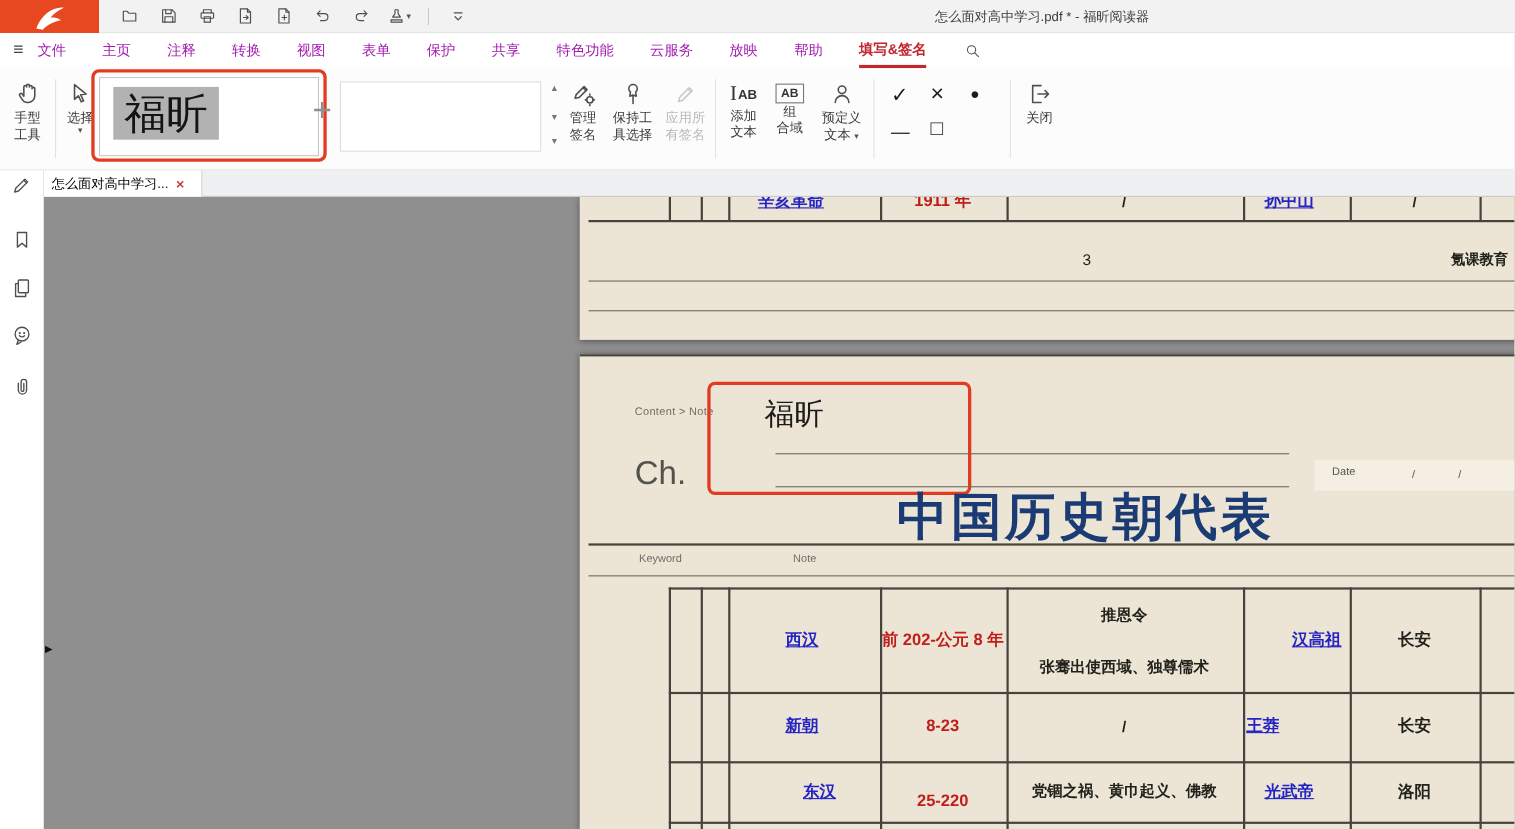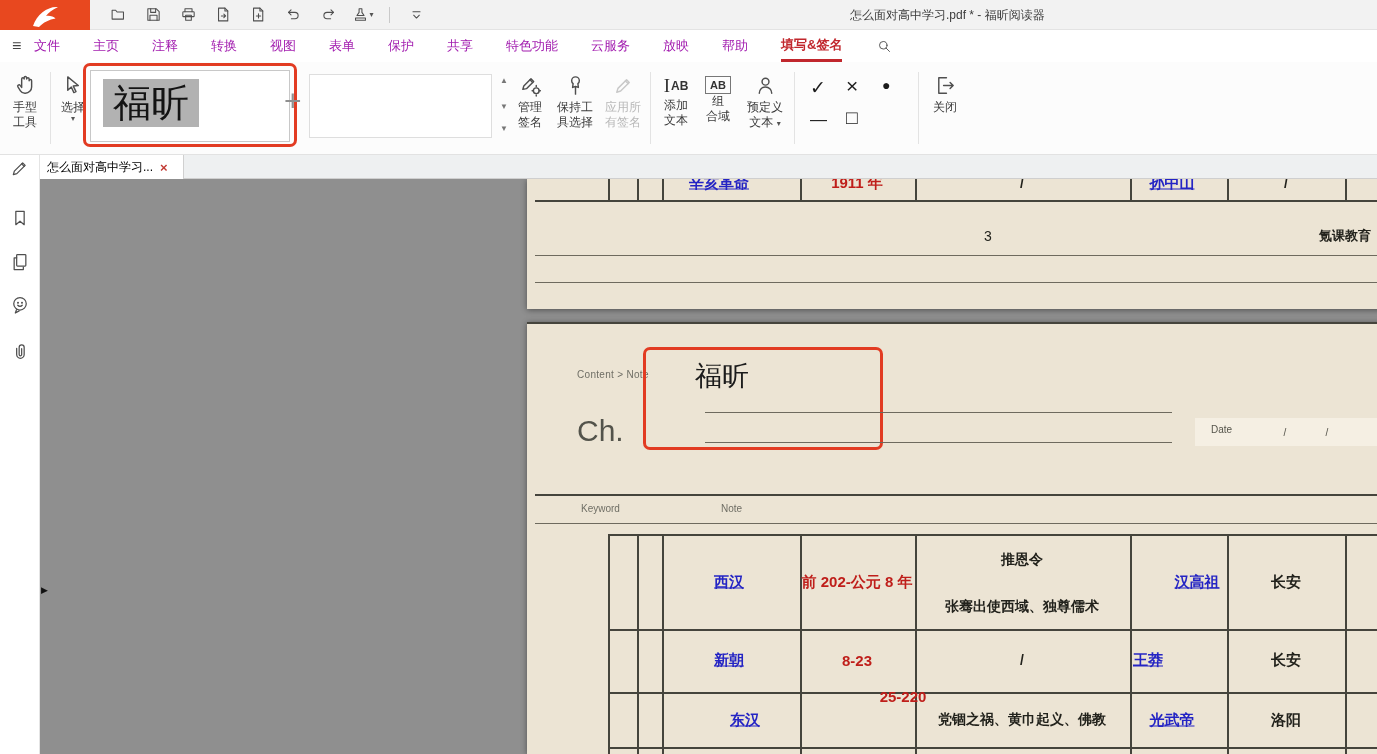--- a/index.html
+++ b/index.html
@@ -337,20 +337,21 @@
       <span class="lt smgray" style="left:50px;top:45px;letter-spacing:.3px;">Content &gt; Note</span>
       <span class="lt" style="left:168px;top:34px;font-size:27px;color:#1b1b1b;font-family:'DejaVu Serif','Liberation Serif',serif;">福昕</span>
       <div class="annot-doc"></div>
       <span class="lt" style="left:50px;top:90px;font-size:30px;color:#53534b;font-weight:500;">Ch.</span>
       <div class="hl1" style="left:178px;top:88px;width:467px;"></div>
       <div class="hl1" style="left:178px;top:118px;width:467px;"></div>
       <div class="dateband"></div>
       <span class="lt" style="left:684px;top:100px;font-size:10px;color:#55544b;">Date</span>
       <span class="ct" style="left:758px;top:108px;font-size:10px;color:#55544b;">/</span>
       <span class="ct" style="left:800px;top:108px;font-size:10px;color:#55544b;">/</span>
+      <span class="ct bigtitle" style="left:460px;top:146px;">中国历史朝代表</span>
       <div class="hl" style="left:8px;top:170px;width:912px;"></div>
       <span class="lt smgray" style="left:54px;top:179px;">Keyword</span>
       <span class="lt smgray" style="left:194px;top:179px;">Note</span>
       <div class="hl1" style="left:8px;top:199px;width:912px;"></div>
 
       <div class="hl" style="left:81px;top:210px;width:839px;"></div>
       <div class="hl" style="left:81px;top:305px;width:839px;"></div>
       <div class="hl" style="left:81px;top:368px;width:839px;"></div>
       <div class="hl" style="left:81px;top:423px;width:839px;"></div>
       <div class="vl" style="left:81px;top:210px;height:222px;"></div>
@@ -369,21 +370,21 @@
       <span class="ct link" style="left:670px;top:258px;font-size:15px;">汉高祖</span>
       <span class="ct cell" style="left:759px;top:258px;font-size:15px;">长安</span>
 
       <span class="ct link" style="left:202px;top:336px;font-size:15px;text-align:center;">新朝</span>
       <span class="ct redtx" style="left:330px;top:336px;font-size:15px;">8-23</span>
       <span class="ct cell" style="left:495px;top:336px;font-size:14px;">/</span>
       <span class="ct link" style="left:621px;top:336px;font-size:15px;">王莽</span>
       <span class="ct cell" style="left:759px;top:336px;font-size:15px;">长安</span>
 
       <span class="ct link" style="left:202px;top:396px;font-size:15px;margin-left:16px;">东汉</span>
-      <span class="ct redtx" style="left:330px;top:372px;font-size:15px;margin-left:46px;">25-220</span>
+      <span class="ct redtx" style="left:330px;top:404px;font-size:15px;">25-220</span>
       <span class="ct cell" style="left:495px;top:396px;font-size:14px;">党锢之祸、黄巾起义、佛教</span>
       <span class="ct link" style="left:645px;top:396px;font-size:15px;">光武帝</span>
       <span class="ct cell" style="left:759px;top:396px;font-size:15px;">洛阳</span>
     </div>
 
     <span class="expander">▶</span>
   </div>
 
 </div>
 

